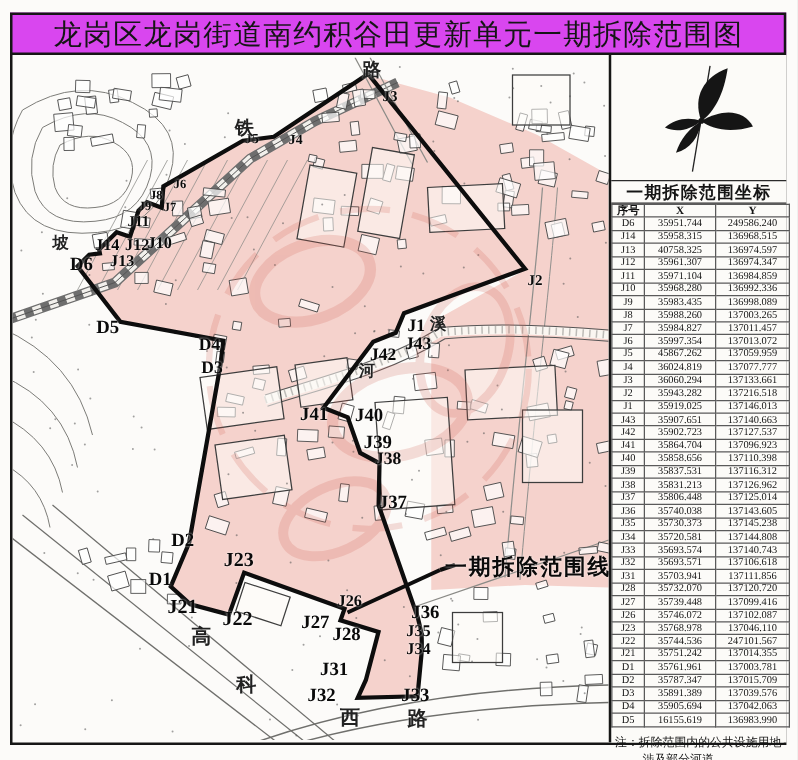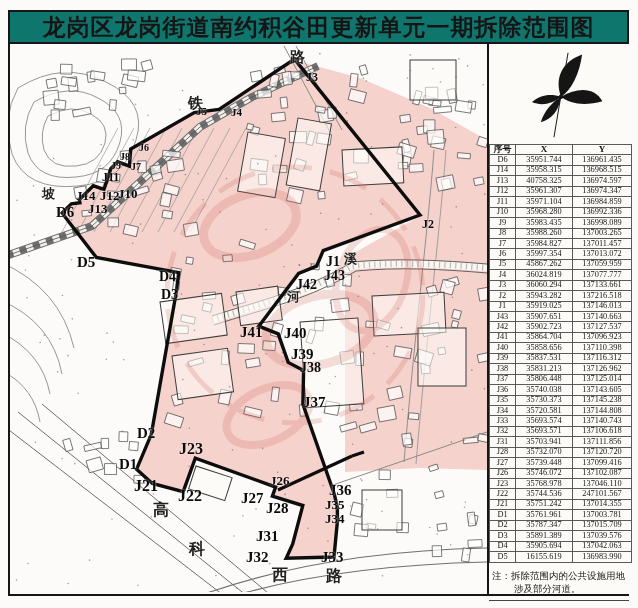--- a/index.html
+++ b/index.html
@@ -1,20 +1,20 @@
 <!DOCTYPE html>
 <html><head>
 <meta charset="utf-8">
 <style>
   html,body{margin:0;padding:0;background:#e8e8e6;}
   .sheet{position:relative;width:638px;height:608px;background:#fcfbf9;overflow:hidden;
          font-family:"Liberation Serif",serif;color:#151515;}
   .title-box{position:absolute;left:8px;top:10px;width:617px;height:30px;border:2px solid #161616;
-             background:#0f766e;display:flex;align-items:center;justify-content:center;
-             font-size:23px;font-weight:700;letter-spacing:1px;white-space:nowrap;}
+             background:#d946ef;display:flex;align-items:center;justify-content:center;
+             font-size:23px;font-weight:400;letter-spacing:1px;white-space:nowrap;}
   .content-box{position:absolute;left:8px;top:44px;width:617px;height:550px;border:2px solid #161616;border-top:none;}
   .map-area{position:absolute;left:0;top:0;width:638px;height:608px;pointer-events:none;}
   #label-layer{position:absolute;left:0;top:0;width:638px;height:608px;z-index:5;pointer-events:none;}
   .vlabel{position:absolute;font-weight:700;color:#0a0a0a;white-space:nowrap;line-height:1;
           text-shadow:0 0 2px rgba(255,255,255,.85);}
   .plabel{position:absolute;font-weight:600;color:#222;white-space:nowrap;line-height:1;
           text-shadow:0 0 2px rgba(255,255,255,.8);}
   .legend-label{position:absolute;left:356px;top:441px;font-size:17.5px;font-weight:700;letter-spacing:1.5px;
           color:#0a0a0a;z-index:6;white-space:nowrap;text-shadow:0 0 2px rgba(255,255,255,.8);}
   .panel{position:absolute;left:487px;top:44px;width:142px;height:550px;border-left:2px solid #161616;
@@ -487,46 +487,48 @@
         <div class="plabel" style="left: 188px; top: 96px; font-size: 15px;">铁</div>
         <div class="plabel" style="left: 290px; top: 50px; font-size: 15px;">路</div>
         <div class="plabel" style="left: 42px; top: 187px; font-size: 13px;">坡</div>
         <div class="plabel" style="left: 287px; top: 290px; font-size: 13px;">河</div>
         <div class="plabel" style="left: 344px; top: 252px; font-size: 13px;">溪</div>
         <div class="plabel" style="left: 153px; top: 502px; font-size: 16px;">高</div>
         <div class="plabel" style="left: 189px; top: 541px; font-size: 16px;">科</div>
         <div class="plabel" style="left: 272px; top: 567px; font-size: 16px;">西</div>
         <div class="plabel" style="left: 326px; top: 568px; font-size: 16px;">路</div>
       </div>
+    <div class="legend-label">一期拆除范围线</div>
   </div>
 
   <aside class="panel">
     <div class="compass-wrap">
       <svg class="compass-svg" viewBox="0 0 100 100">
         <line x1="58" y1="2" x2="42" y2="98" stroke="#222" stroke-width="1.2"></line>
         <path d="M50,52 C42,30 52,12 74,4 C71,26 62,44 50,52 Z" fill="#151515"></path>
         <path d="M50,52 C70,40 89,42 97,57 C77,63 60,60 50,52 Z" fill="#151515"></path>
         <path d="M50,52 C40,60 28,63 17,58 C26,50 38,48 50,52 Z" fill="#151515"></path>
         <path d="M50,52 C48,67 40,77 27,81 C31,68 40,58 50,52 Z" fill="#151515"></path>
         <circle cx="50" cy="52" r="2.6" fill="#151515"></circle>
       </svg>
     </div>
+    <div class="tbl-title">一期拆除范围坐标</div>
     <table class="coords">
       <thead>
         <tr>
           <th class="c0">序号</th>
           <th class="c1">X</th>
           <th class="c2">Y</th>
         </tr>
       </thead>
       <tbody id="coords-tbody">
           <tr>
             <td class="c0">D6</td>
             <td class="c1">35951.744</td>
-            <td class="c2">136961.435</td>
+            <td class="c2">249586.240</td>
           </tr>
           <tr>
             <td class="c0">J14</td>
             <td class="c1">35958.315</td>
             <td class="c2">136968.515</td>
           </tr>
           <tr>
             <td class="c0">J13</td>
             <td class="c1">40758.325</td>
             <td class="c2">136974.597</td>

